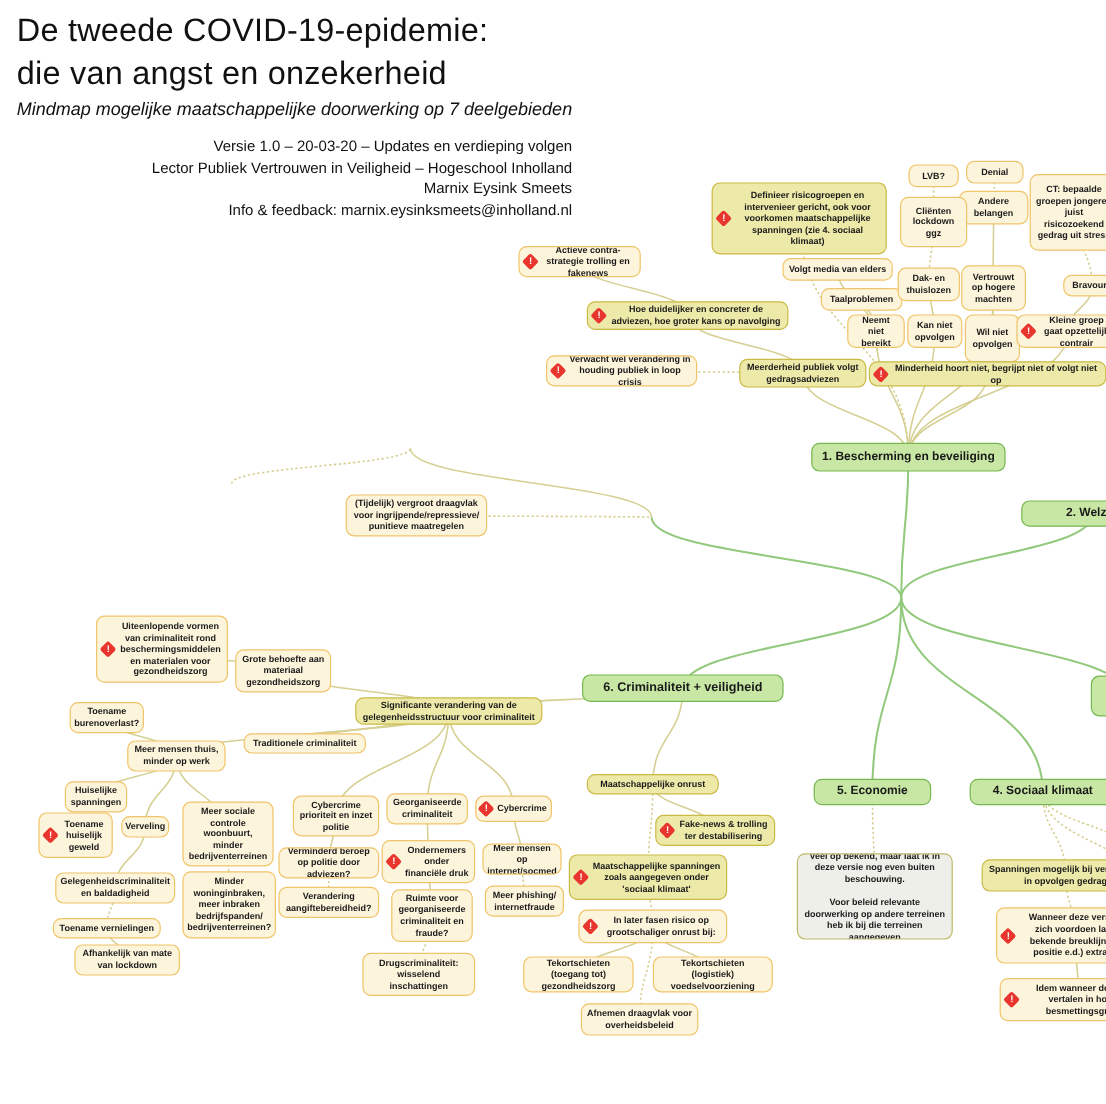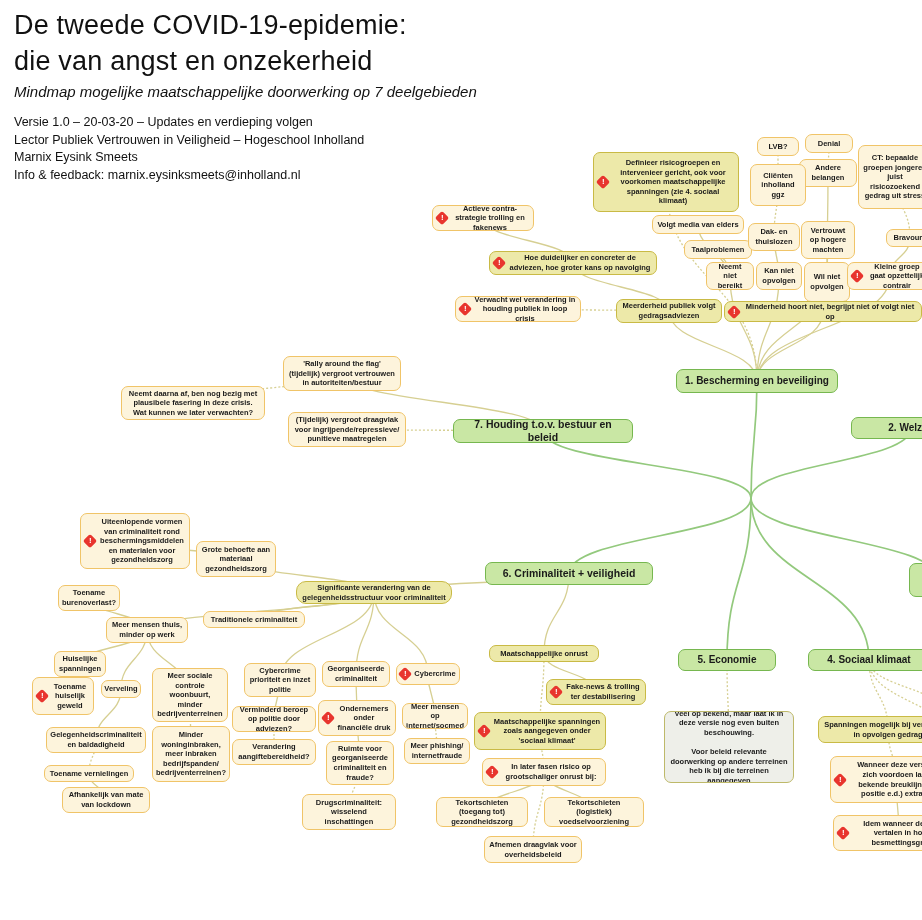--- a/index.html
+++ b/index.html
@@ -3,21 +3,21 @@
 <meta charset="utf-8">
 <style>
   html,body{margin:0;padding:0;}
   body{width:922px;height:920px;background:#ffffff;overflow:hidden;position:relative;
        font-family:"Liberation Sans","DejaVu Sans",sans-serif;}
   #canvas{position:absolute;left:0;top:0;width:922px;height:920px;overflow:hidden;}
   #links{position:absolute;left:0;top:0;z-index:1;}
   .hdr{position:absolute;left:14px;top:8px;z-index:3;color:#111;}
   .hdr .t1,.hdr .t2{font-size:27px;font-weight:400;line-height:1.33;letter-spacing:.2px;}
   .hdr .sub{font-size:15px;font-style:italic;font-weight:400;margin-top:3px;}
-  .hdr .meta{font-size:12.5px;margin-top:14px;line-height:1.42;}
+  .hdr .meta{font-size:12.5px;margin-top:14px;line-height:1.42;text-align:right;}
   .node{position:absolute;z-index:2;box-sizing:border-box;border:1.5px solid;border-radius:7px;
         display:flex;align-items:center;justify-content:center;text-align:center;
         font-weight:bold;padding:2px 4px;line-height:1.28;overflow:hidden;color:#1a1a1a;}
   .node .txt{display:block;}
   .cream{background:#FDF4DC;border-color:#F0C468;font-size:7.5px;}
   .khaki{background:#EDE9A9;border-color:#C9BA45;font-size:7.5px;}
   .green{background:#C9E7A4;border-color:#76B74F;font-size:10px;}
   .blue {background:#92D5F2;border-color:#5FACD6;font-size:10px;}
   .gray {background:#EEEFE9;border-color:#BEB969;font-size:7.5px;white-space:pre-line;}
   .warn-icon{width:10px;height:10px;background:#E8352E;border-radius:2px;
@@ -122,21 +122,21 @@
     <div class="node cream" style="left: 805px; top: 134px; width: 48px; height: 19px;">
       <span class="txt">Denial</span>
     </div>
     <div class="node cream" style="left: 799px; top: 159px; width: 58px; height: 28px;">
       <span class="txt">Andere belangen</span>
     </div>
     <div class="node cream" style="left: 858px; top: 145px; width: 74px; height: 64px;">
       <span class="txt">CT: bepaalde groepen jongeren juist risicozoekend gedrag uit stress</span>
     </div>
     <div class="node cream" style="left: 750px; top: 164px; width: 56px; height: 42px;">
-      <span class="txt">Cliënten inholland ggz</span>
+      <span class="txt">Cliënten lockdown ggz</span>
     </div>
     <div class="node cream" style="left: 652px; top: 215px; width: 92px; height: 19px;">
       <span class="txt">Volgt media van elders</span>
     </div>
     <div class="node cream" style="left: 684px; top: 240px; width: 68px; height: 19px;">
       <span class="txt">Taalproblemen</span>
     </div>
     <div class="node cream" style="left: 748px; top: 223px; width: 52px; height: 28px;">
       <span class="txt">Dak- en thuislozen</span>
     </div>
@@ -184,32 +184,23 @@
     </div>
     <div class="node cream" style="left: 455px; top: 296px; width: 126px; height: 26px;">
       <span class="warn-icon">
         <span>!</span>
       </span>
       <span class="txt">Verwacht wel verandering in houding publiek in loop crisis</span>
     </div>
     <div class="node khaki" style="left: 616px; top: 299px; width: 106px; height: 24px;">
       <span class="txt">Meerderheid publiek volgt gedragsadviezen</span>
     </div>
-    <div class="node cream" style="left: 283px; top: 356px; width: 118px; height: 35px;">
-      <span class="txt">'Rally around the flag' (tijdelijk) vergroot vertrouwen in autoriteiten/bestuur</span>
-    </div>
     <div class="node cream" style="left: 288px; top: 412px; width: 118px; height: 35px;">
       <span class="txt">(Tijdelijk) vergroot draagvlak voor ingrijpende/repressieve/ punitieve maatregelen</span>
     </div>
-    <div class="node green" style="left: 453px; top: 419px; width: 180px; height: 24px; font-size: 10.5px;">
-      <span class="txt">7. Houding t.o.v. bestuur en beleid</span>
-    </div>
-    <div class="node cream" style="left: 121px; top: 386px; width: 144px; height: 34px;">
-      <span class="txt">Neemt daarna af, ben nog bezig met plausibele fasering in deze crisis. Wat kunnen we later verwachten?</span>
-    </div>
     <div class="node green" style="left: 851px; top: 417px; width: 120px; height: 22px;">
       <span class="txt">2. Welzijn</span>
     </div>
     <div class="node green" style="left: 909px; top: 563px; width: 60px; height: 34px;"></div>
     <div class="node cream" style="left: 80px; top: 513px; width: 110px; height: 56px;">
       <span class="warn-icon">
         <span>!</span>
       </span>
       <span class="txt">Uiteenlopende vormen van criminaliteit rond beschermingsmiddelen en materialen voor gezondheidszorg</span>
     </div>
@@ -218,21 +209,21 @@
     </div>
     <div class="node cream" style="left: 58px; top: 585px; width: 62px; height: 26px;">
       <span class="txt">Toename burenoverlast?</span>
     </div>
     <div class="node cream" style="left: 106px; top: 617px; width: 82px; height: 26px;">
       <span class="txt">Meer mensen thuis, minder op werk</span>
     </div>
     <div class="node cream" style="left: 203px; top: 611px; width: 102px; height: 17px;">
       <span class="txt">Traditionele criminaliteit</span>
     </div>
-    <div class="node khaki" style="left: 296px; top: 581px; width: 156px; height: 23px; border-radius: 10px;">
+    <div class="node khaki" style="left: 296px; top: 581px; width: 156px; height: 23px;">
       <span class="txt">Significante verandering van de gelegenheidsstructuur voor criminaliteit</span>
     </div>
     <div class="node green" style="left: 485px; top: 562px; width: 168px; height: 23px; font-size: 10.5px;">
       <span class="txt">6. Criminaliteit + veiligheid</span>
     </div>
     <div class="node khaki" style="left: 489px; top: 645px; width: 110px; height: 17px;">
       <span class="txt">Maatschappelijke onrust</span>
     </div>
     <div class="node cream" style="left: 54px; top: 651px; width: 52px; height: 26px;">
       <span class="txt">Huiselijke spanningen</span>

